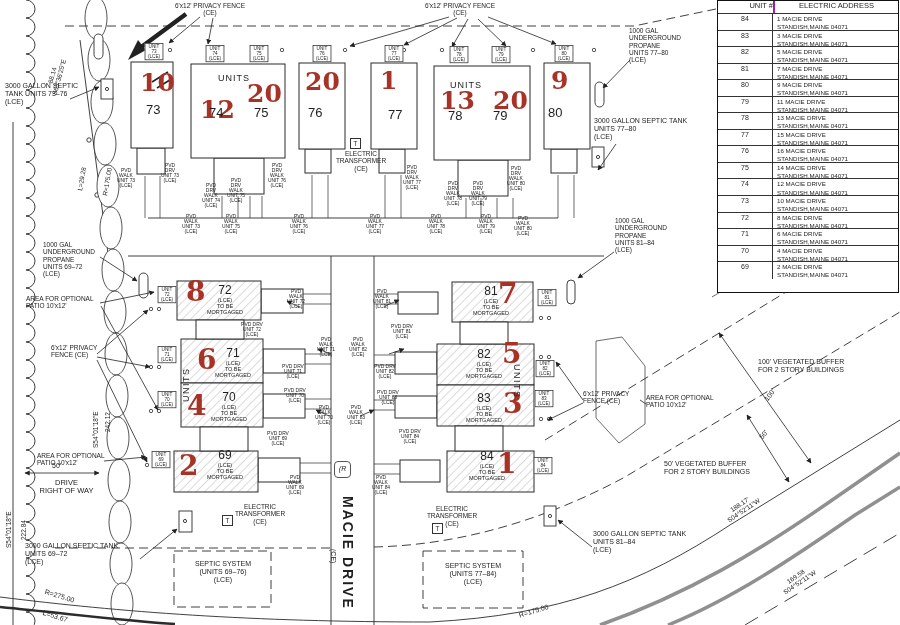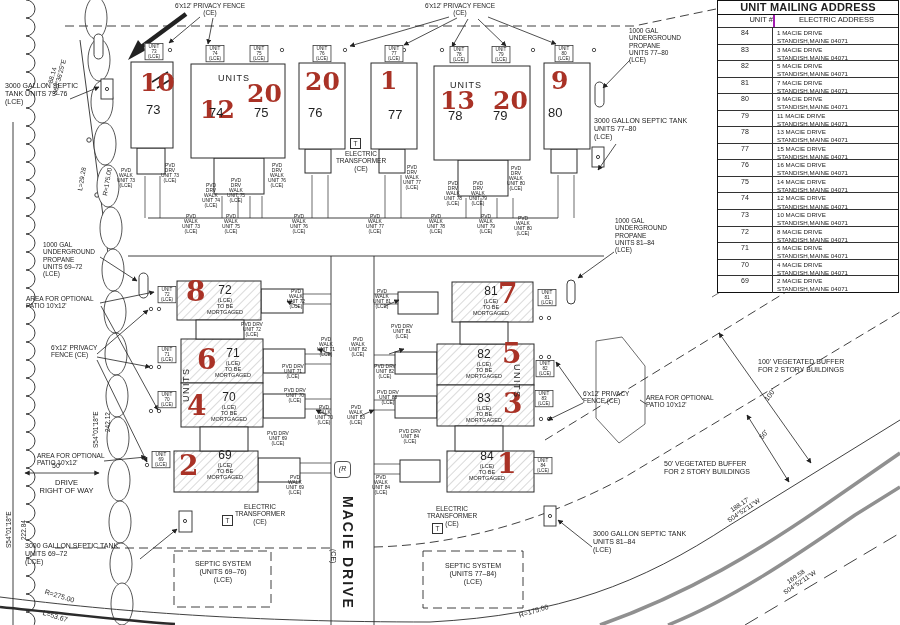--- a/index.html
+++ b/index.html
@@ -220,21 +220,20 @@
       <path d="M299,307 L287,301" marker-end="url(#ar)"></path>
       <path d="M331,354 L318,349" marker-end="url(#ar)"></path>
       <path d="M329,416 L316,410" marker-end="url(#ar)"></path>
       <path d="M385,306 L399,300" marker-end="url(#ar)"></path>
       <path d="M389,354 L404,349" marker-end="url(#ar)"></path>
       <path d="M360,416 L374,410" marker-end="url(#ar)"></path>
     </g>
   </svg>
 
   <div id="tbl">
-    <div class="ttl">UNIT MAILING ADDRESS</div>
     <div class="hdr">
       <div class="u">UNIT #</div>
       <div class="a">ELECTRIC ADDRESS</div>
     </div>
     <div class="r">
         <div class="u">84</div>
         <div class="a">
           <div>1 MACIE DRIVE</div>
           <div>STANDISH,MAINE  04071</div>
         </div>

